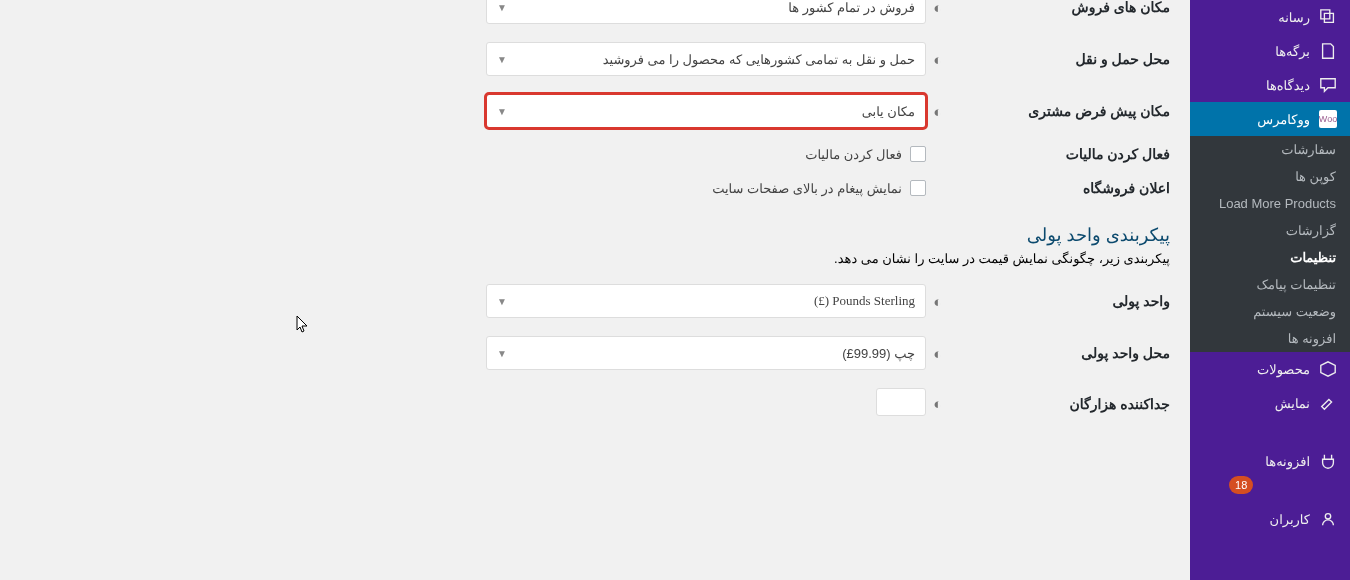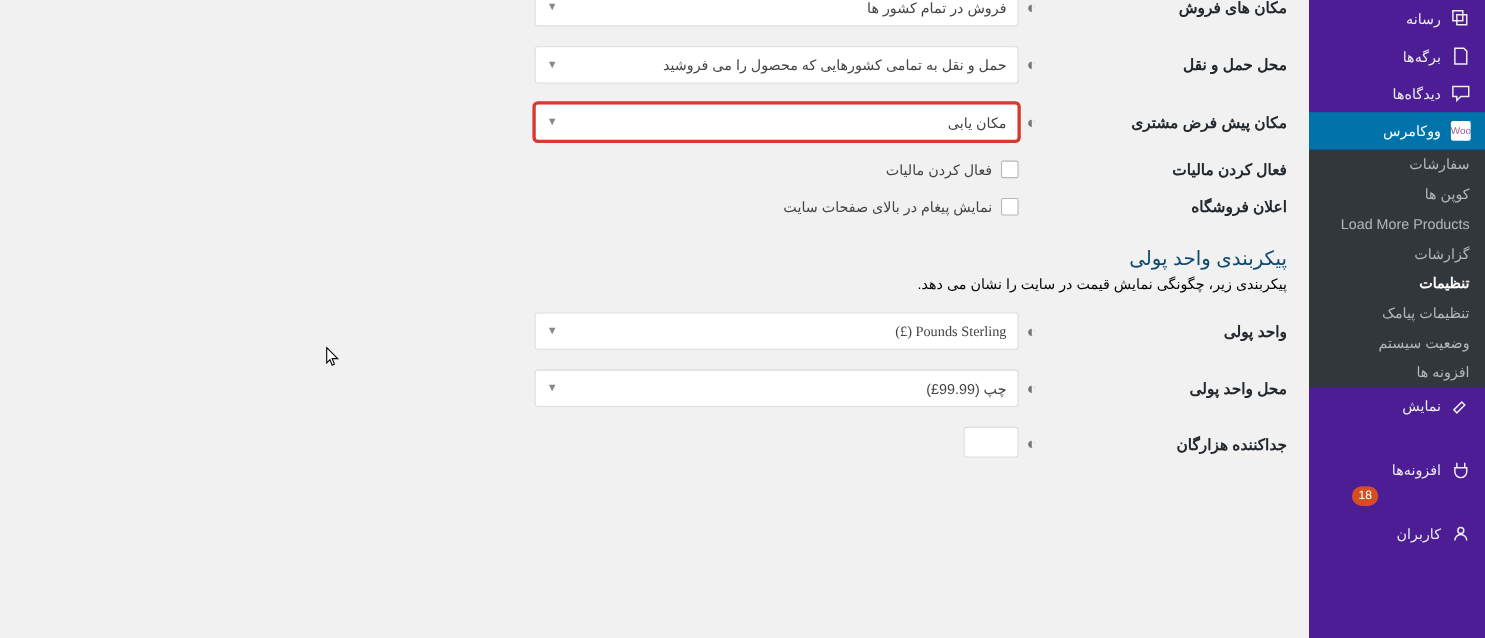--- a/index.html
+++ b/index.html
@@ -79,20 +79,28 @@
     <div class="sb-subitem" style="direction:ltr;text-align:right;">Load More Products</div>
     <div class="sb-subitem">گزارشات</div>
     <div class="sb-subitem bold">تنظیمات</div>
     <div class="sb-subitem">تنظیمات پیامک</div>
     <div class="sb-subitem">وضعیت سیستم</div>
     <div class="sb-subitem">افزونه ها</div>
   </div>
   <div class="sb-item">
     <span class="sb-icon">
         <svg width="18" height="18" viewBox="0 0 20 20" fill="currentColor">
+          <path d="M2 6l8-4 8 4v8l-8 4-8-4z" fill="none" stroke="currentColor" stroke-width="1.5"></path>
+        </svg>
+      </span>
+    <span>محصولات</span>
+  </div>
+  <div class="sb-item">
+    <span class="sb-icon">
+        <svg width="18" height="18" viewBox="0 0 20 20" fill="currentColor">
           <path d="M3 14l8-8 3 3-8 8z" fill="none" stroke="currentColor" stroke-width="1.5"></path>
         </svg>
       </span>
     <span>نمایش</span>
   </div>
   <div class="sb-item">
     <span class="sb-icon">
         <svg width="18" height="18" viewBox="0 0 20 20" fill="currentColor">
           <path d="M6 3v5M14 3v5M4 8h12v4a6 6 0 01-12 0z" fill="none" stroke="currentColor" stroke-width="1.5"></path>
         </svg>

